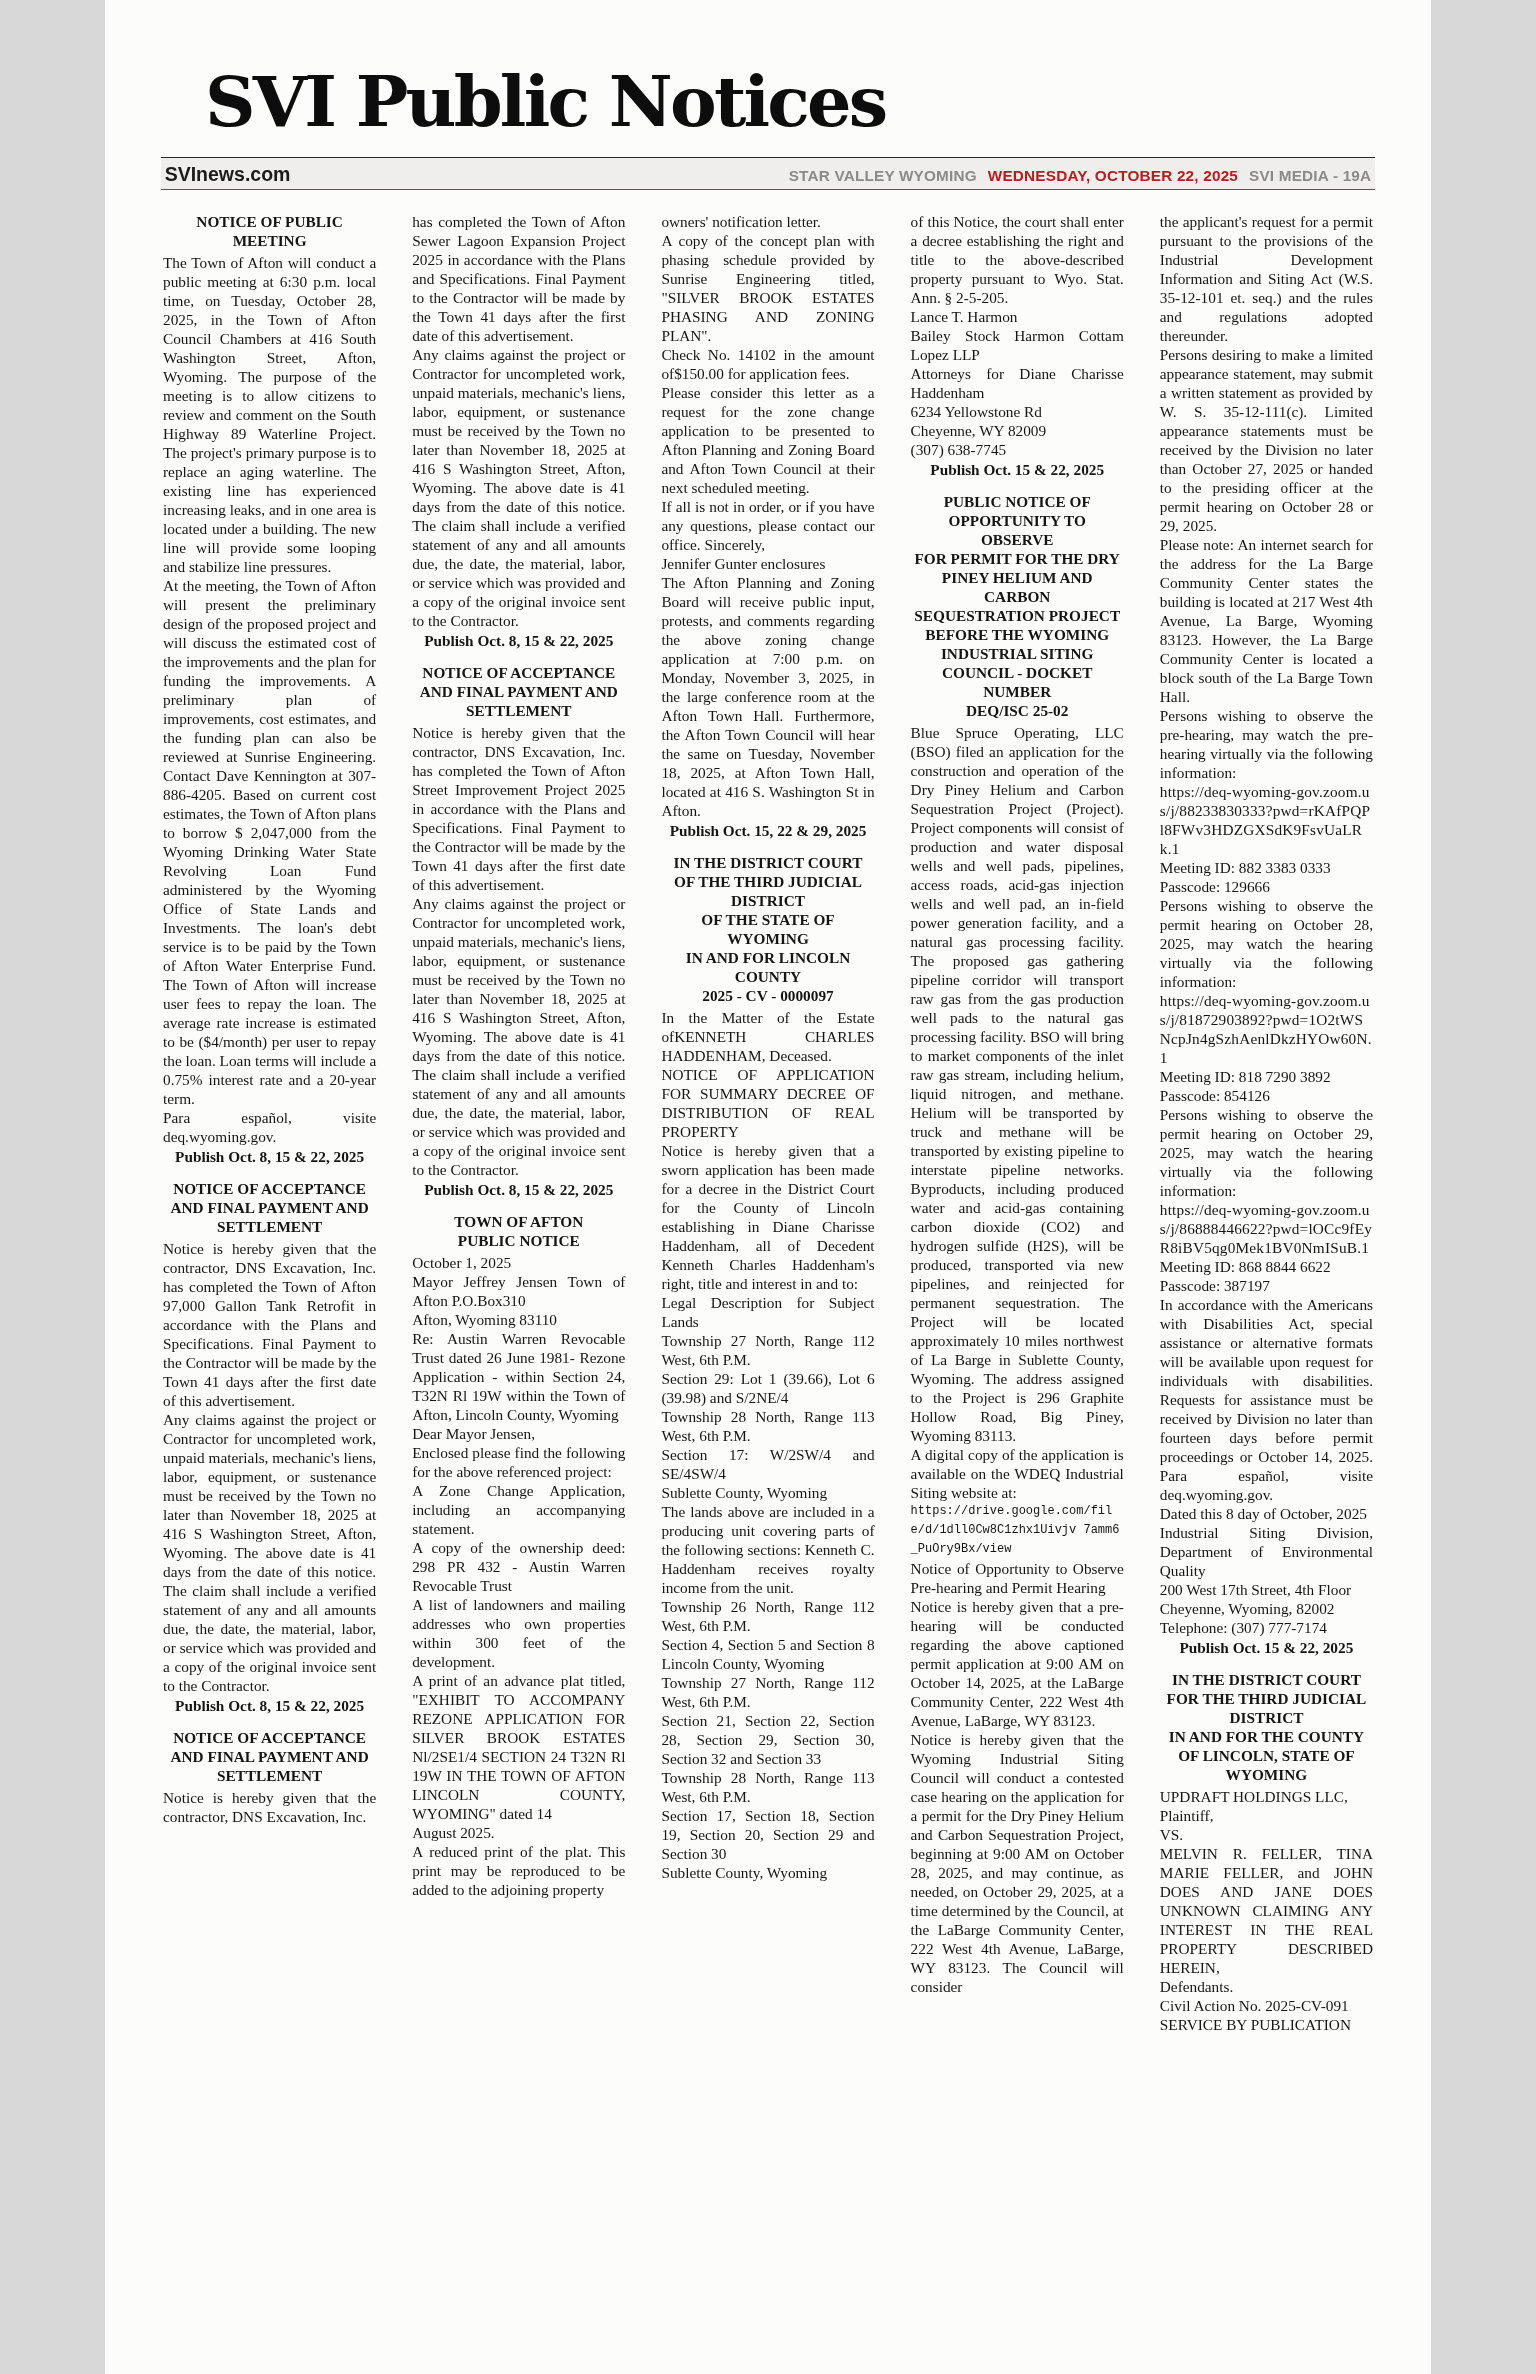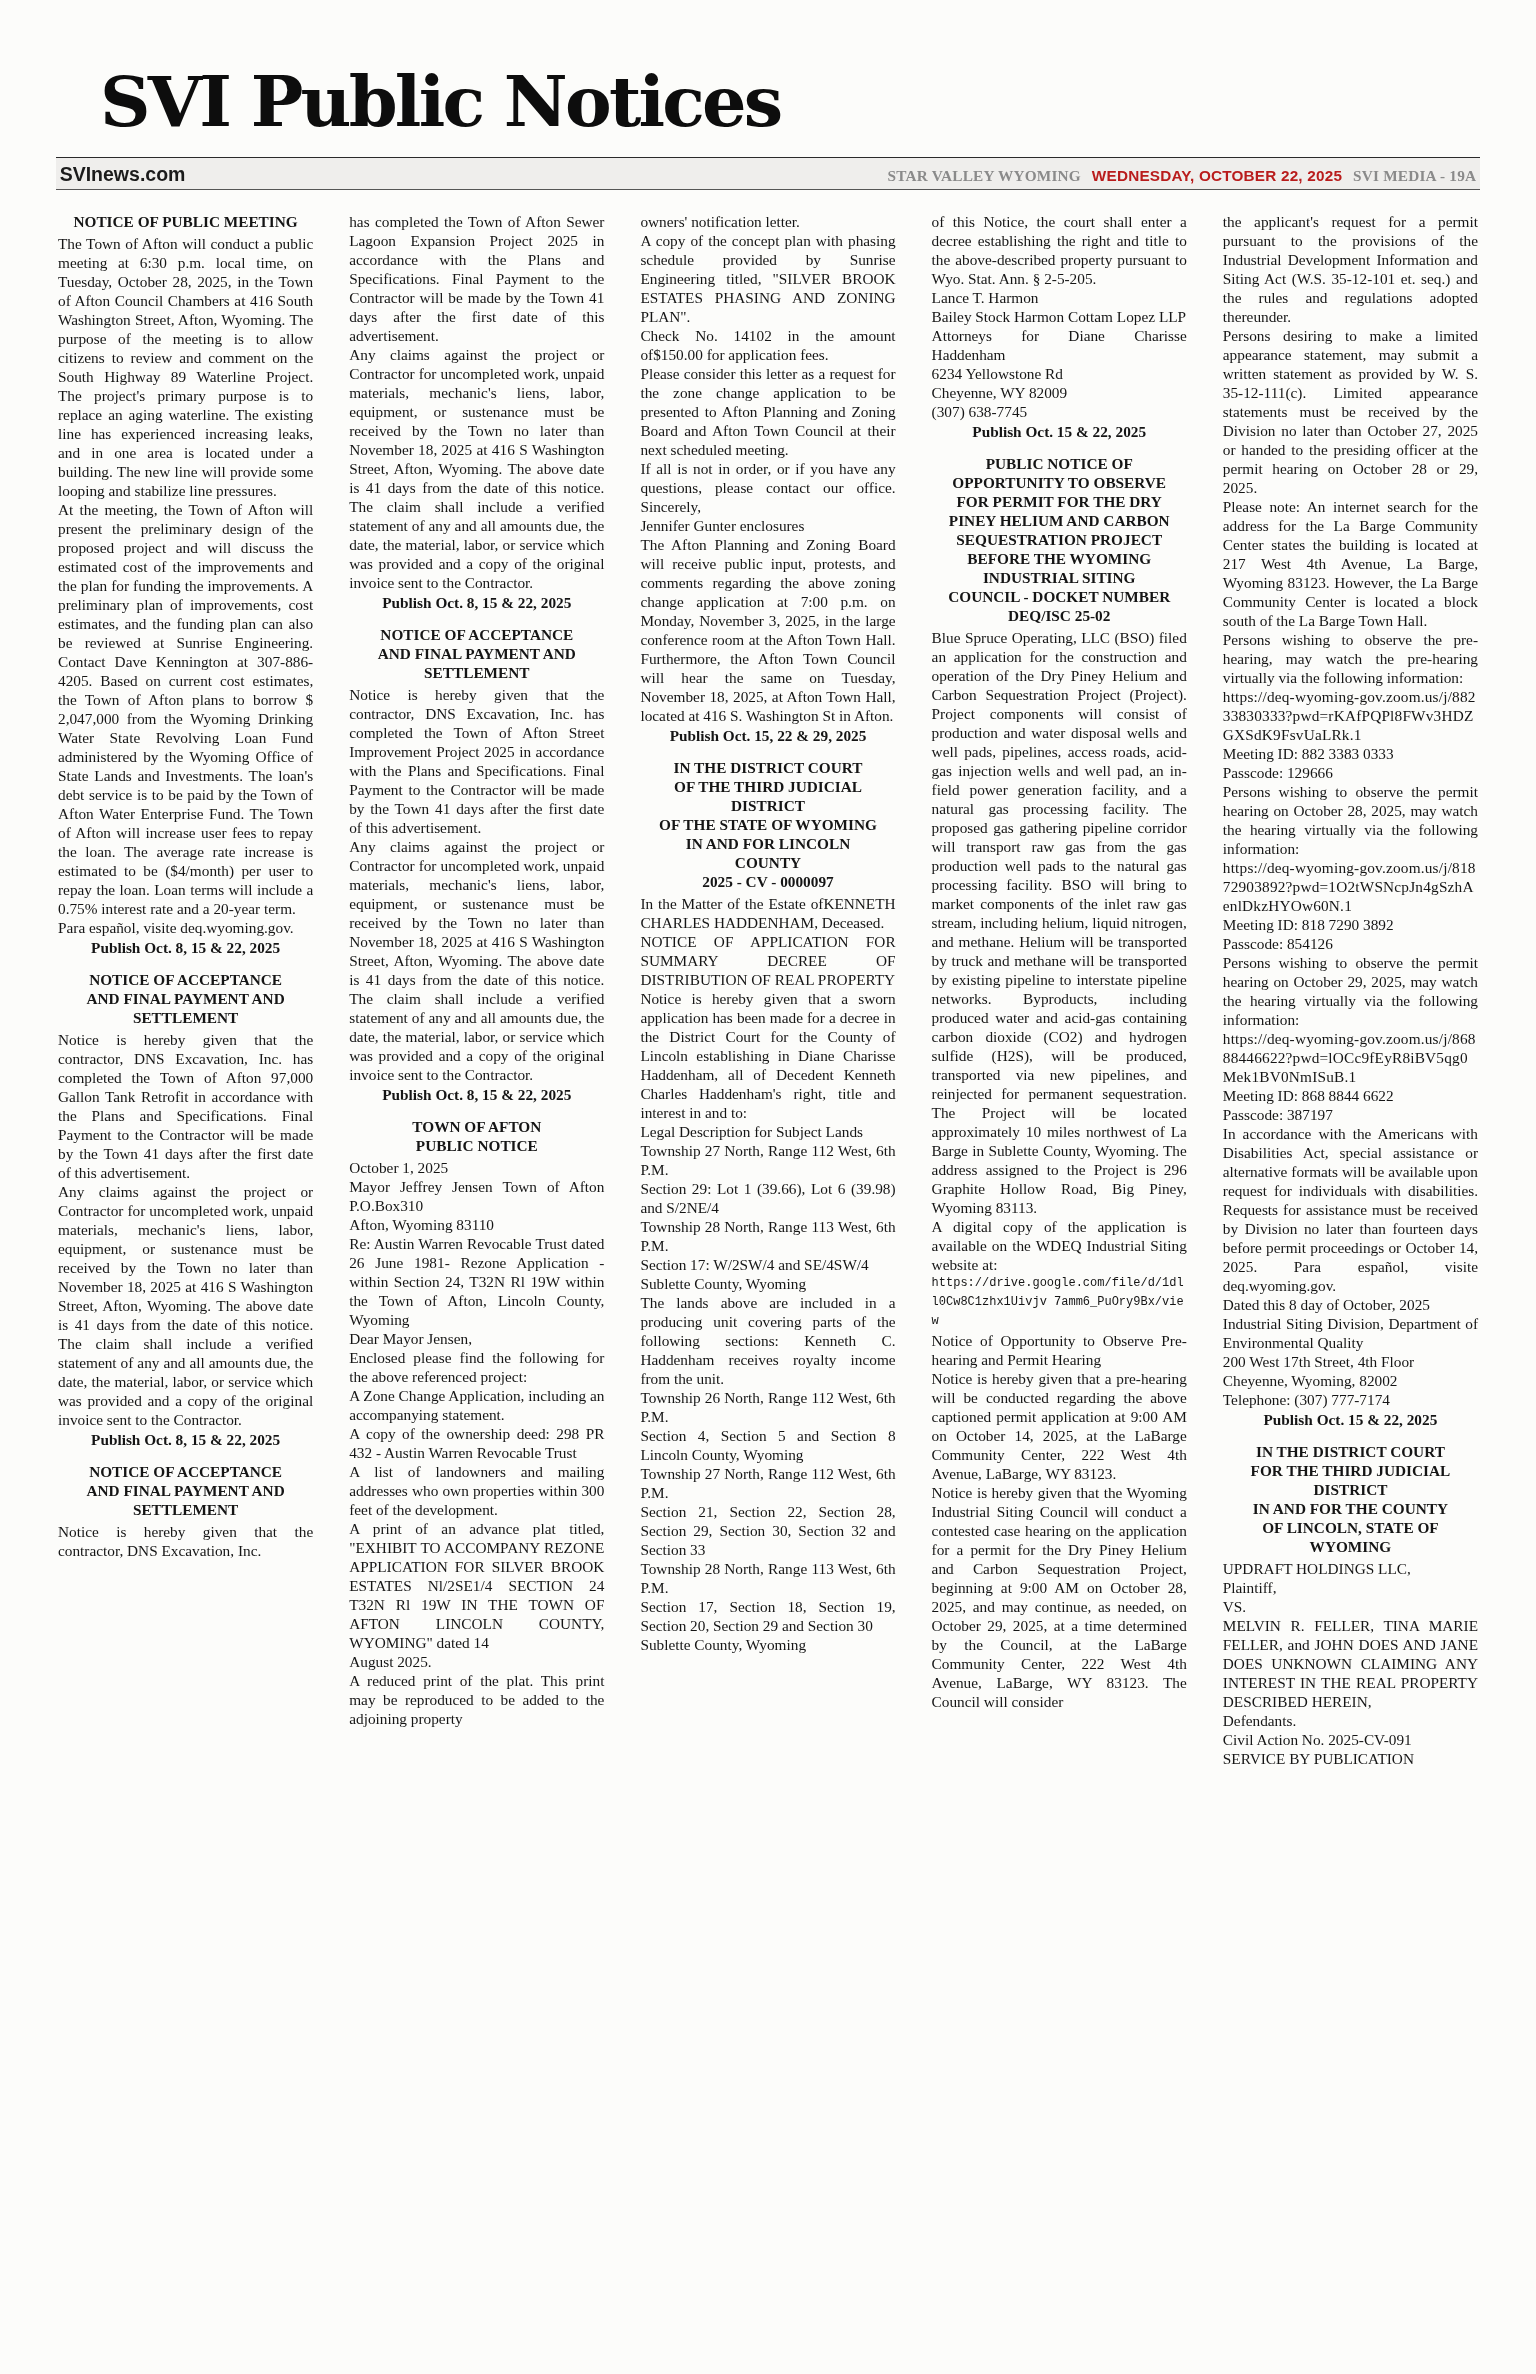--- a/index.html
+++ b/index.html
@@ -1,18 +1,18 @@
 <!DOCTYPE html>
 <html style="font-size:15px"><head>
 <meta charset="utf-8">
 <style>
   html, body { margin: 0; padding: 0; background: #d8d8d8; }
   .page {
     position: relative;
-    width: 1536px;
+    width: 1326px;
     height: 2375px;
     margin: 0 auto;
     background: #fcfcfa;
     color: #151515;
     font-family: "Liberation Serif", serif;
     box-sizing: border-box;
     overflow: hidden;
   }
   .masthead {
     margin: 0;
@@ -31,21 +31,21 @@
     background: #efeeec;
     padding: 4.6px 3.7px 3.7px 3.7px;
     display: flex;
     justify-content: space-between;
     align-items: baseline;
     font-family: "Liberation Sans", sans-serif;
     gap: 44px;
   }
   .site { font-weight: 700; font-size: 19.5px; color: #1b1b1b; }
   .hdr-right { font-weight: 700; font-size: 15.3px; letter-spacing: 0.2px; }
-  .hdr-right .muted { color: #8a8a8a; font-family: Liberation Serif, serif; }
+  .hdr-right .muted { color: #8a8a8a; }
   .hdr-right .dark { color: #b91c1c; }
   .hdr-right span { margin-left: 6.5px; }
   .columns {
     display: flex;
     gap: 36px;
     margin: 22px 58px 0 58px;
   }
   .col { flex: 1 1 0; min-width: 0; }
   .blk {
     font-size: 15.3px;

